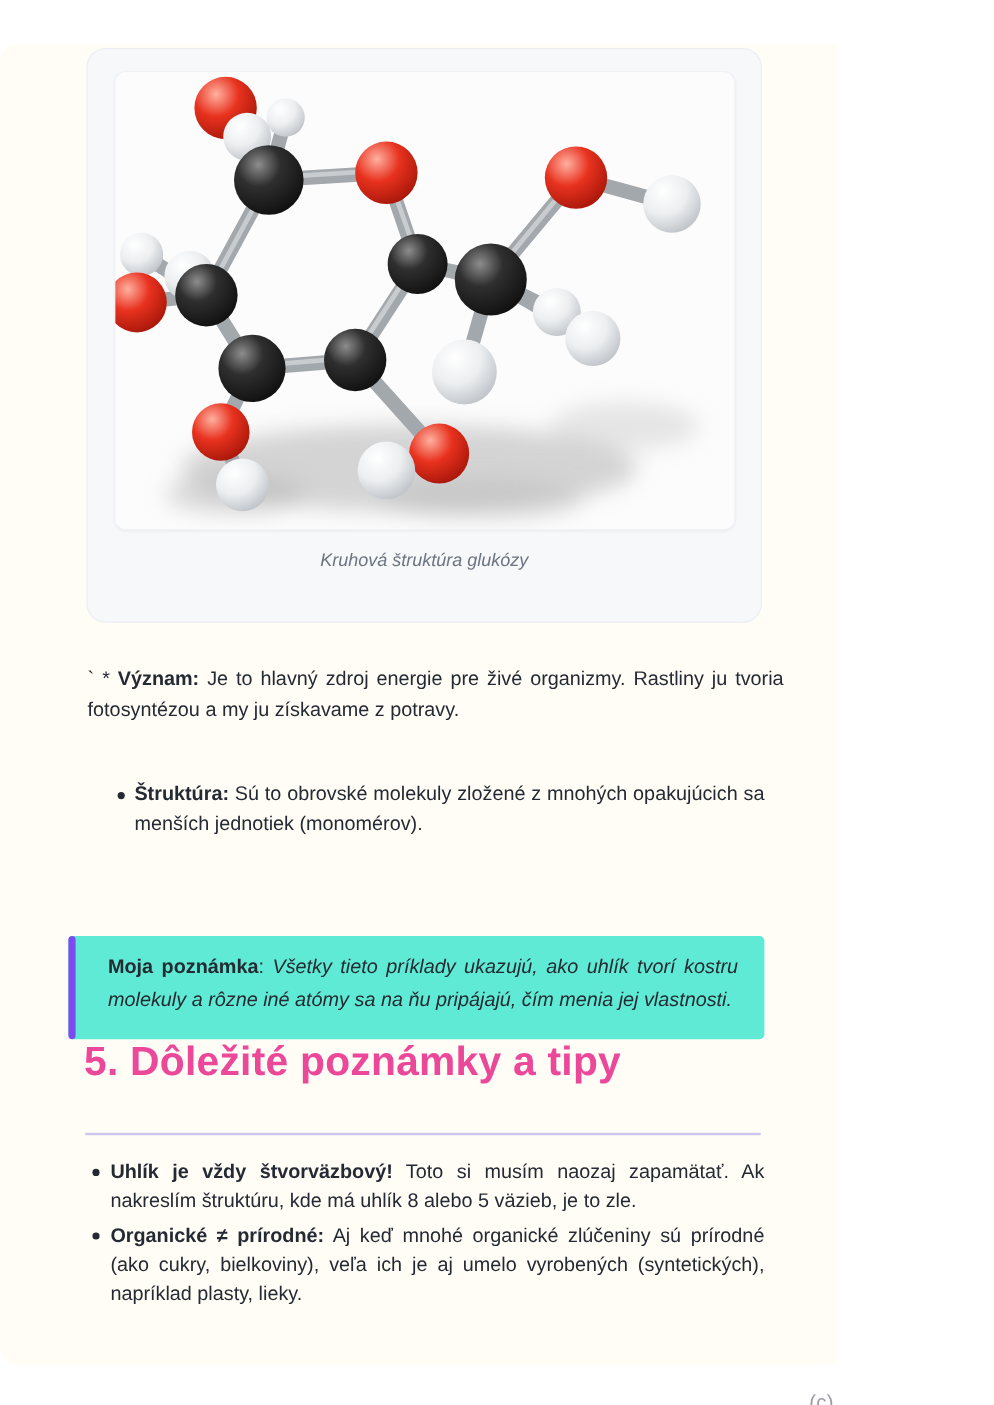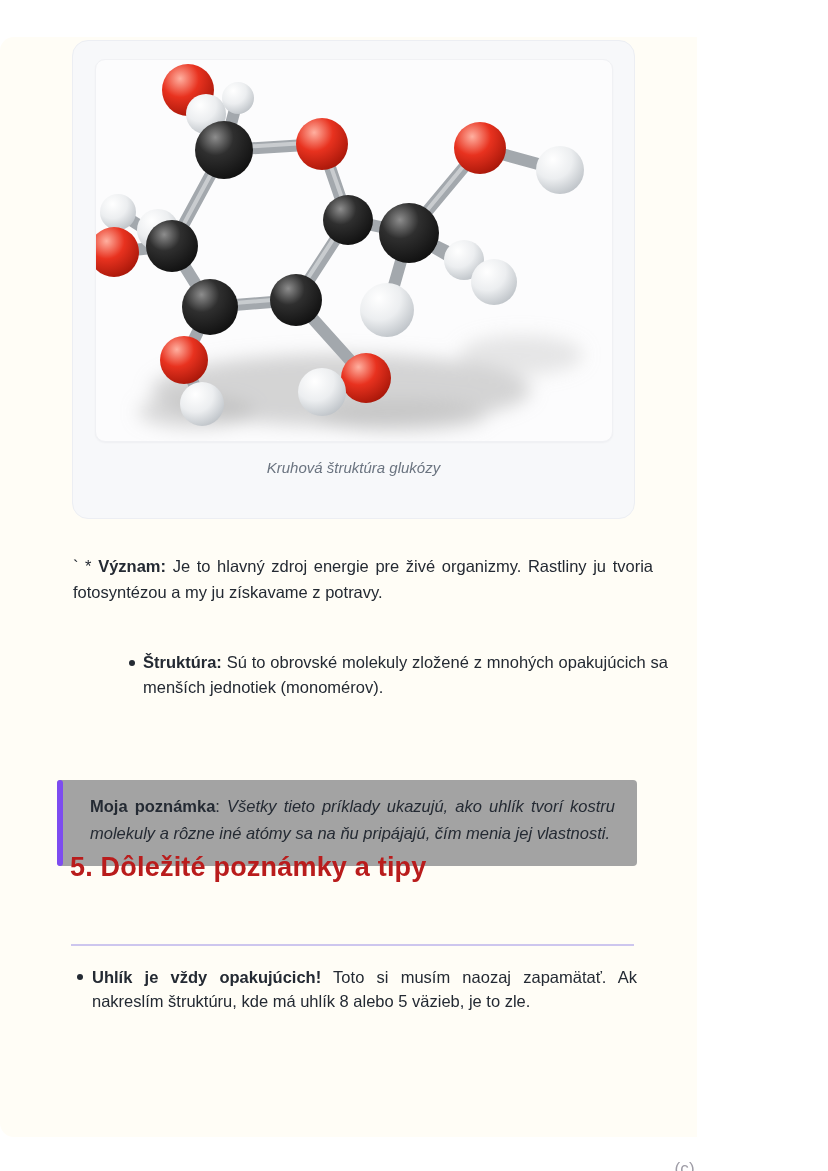--- a/index.html
+++ b/index.html
@@ -46,36 +46,36 @@
   .olist-title{ position:absolute; left:71px; top:625px; width:566px; line-height:25px; }
   .li-nested{ position:absolute; left:112px; width:525px; line-height:25px; }
   .li-top{ position:absolute; left:92px; width:545px; line-height:24px; }
   .dot{ position:absolute; width:6px; height:6px; border-radius:50%; background:#242a33; top:10px; }
   .li-nested .dot{ left:-14px; }
   .li-top .dot{ left:-15px; top:9px; }
   .b{ font-weight:bold; }
   
   .callout{
     position:absolute; left:57px; top:780px; width:580px; height:86px;
-    background:#a3a3a3; border-radius:4px;
+    background:#5eead4; border-radius:4px;
   }
   .callout-bar{
     position:absolute; left:0; top:0; width:6px; height:86px;
     background:#7d4cf0; border-radius:4px;
   }
   .callout-text{
     position:absolute; left:33px; top:13px; width:525px;
     line-height:27px; font-style:italic;
   }
   .callout-text .b{ font-style:normal; }
   .callout-text .sep{ font-style:normal; }
   
   .h5{
-    position:absolute; left:70px; top:851px; width:566px;
-    font-size:27px; font-weight:bold; color:#b91c1c; line-height:32px;
+    position:absolute; left:70px; top:869px; width:566px;
+    font-size:34px; font-weight:bold; color:#ec4899; line-height:32px;
     letter-spacing:.2px;
   }
   .h5-rule{
     position:absolute; left:71px; top:944px; width:563px; height:2px;
     background:#cdc6ee;
   }
   
   .footer{
     position:absolute; left:655px; top:1159px; width:125px;
     text-align:right; font-size:17px; color:#9e9ca6; z-index:5;
@@ -180,31 +180,34 @@
         <circle cx="464" cy="110" r="24" fill="url(#gW)"></circle>
         <circle cx="291" cy="250" r="27" fill="url(#gW)"></circle>
       </svg>
     </div>
     <div class="figure-caption">Kruhová štruktúra glukózy</div>
   </div>
 
   <p class="txt just p1"><span>` * </span><span class="b">Význam:</span><span> Je to hlavný zdroj energie pre živé organizmy. Rastliny ju tvoria fotosyntézou a my ju získavame z potravy.</span></p>
 
 
-  <div class="txt just li-nested" style="top:650px;margin-left:31px;">
+  <div class="txt just li-nested" style="top:650px;">
     <span class="dot"></span><span class="b">Štruktúra:</span><span> Sú to obrovské molekuly zložené z mnohých opakujúcich sa menších jednotiek (monomérov).</span>
   </div>
 
   <div class="callout">
     <div class="callout-bar"></div>
     <div class="txt just callout-text"><span class="b">Moja poznámka</span><span class="sep">: </span><span>Všetky tieto príklady ukazujú, ako uhlík tvorí kostru molekuly a rôzne iné atómy sa na ňu pripájajú, čím menia jej vlastnosti.</span></div>
   </div>
 
   <h2 class="h5">5. Dôležité poznámky a tipy</h2>
   <div class="h5-rule"></div>
 
   <div class="txt just li-top" style="top:965px;">
-    <span class="dot"></span><span class="b">Uhlík je vždy opakujúcich!</span><span> Toto si musím naozaj zapamätať. Ak nakreslím štruktúru, kde má uhlík 8 alebo 5 väzieb, je to zle.</span>
+    <span class="dot"></span><span class="b">Uhlík je vždy štvorväzbový!</span><span> Toto si musím naozaj zapamätať. Ak nakreslím štruktúru, kde má uhlík 8 alebo 5 väzieb, je to zle.</span>
+  </div>
+  <div class="txt just li-top" style="top:1018px;">
+    <span class="dot"></span><span class="b">Organické ≠ prírodné:</span><span> Aj keď mnohé organické zlúčeniny sú prírodné (ako cukry, bielkoviny), veľa ich je aj umelo vyrobených (syntetických), napríklad plasty, lieky.</span>
   </div>
 
   <div class="footer">(c) Knowunity 2025</div>
 
 </div>
 
 </body></html>

